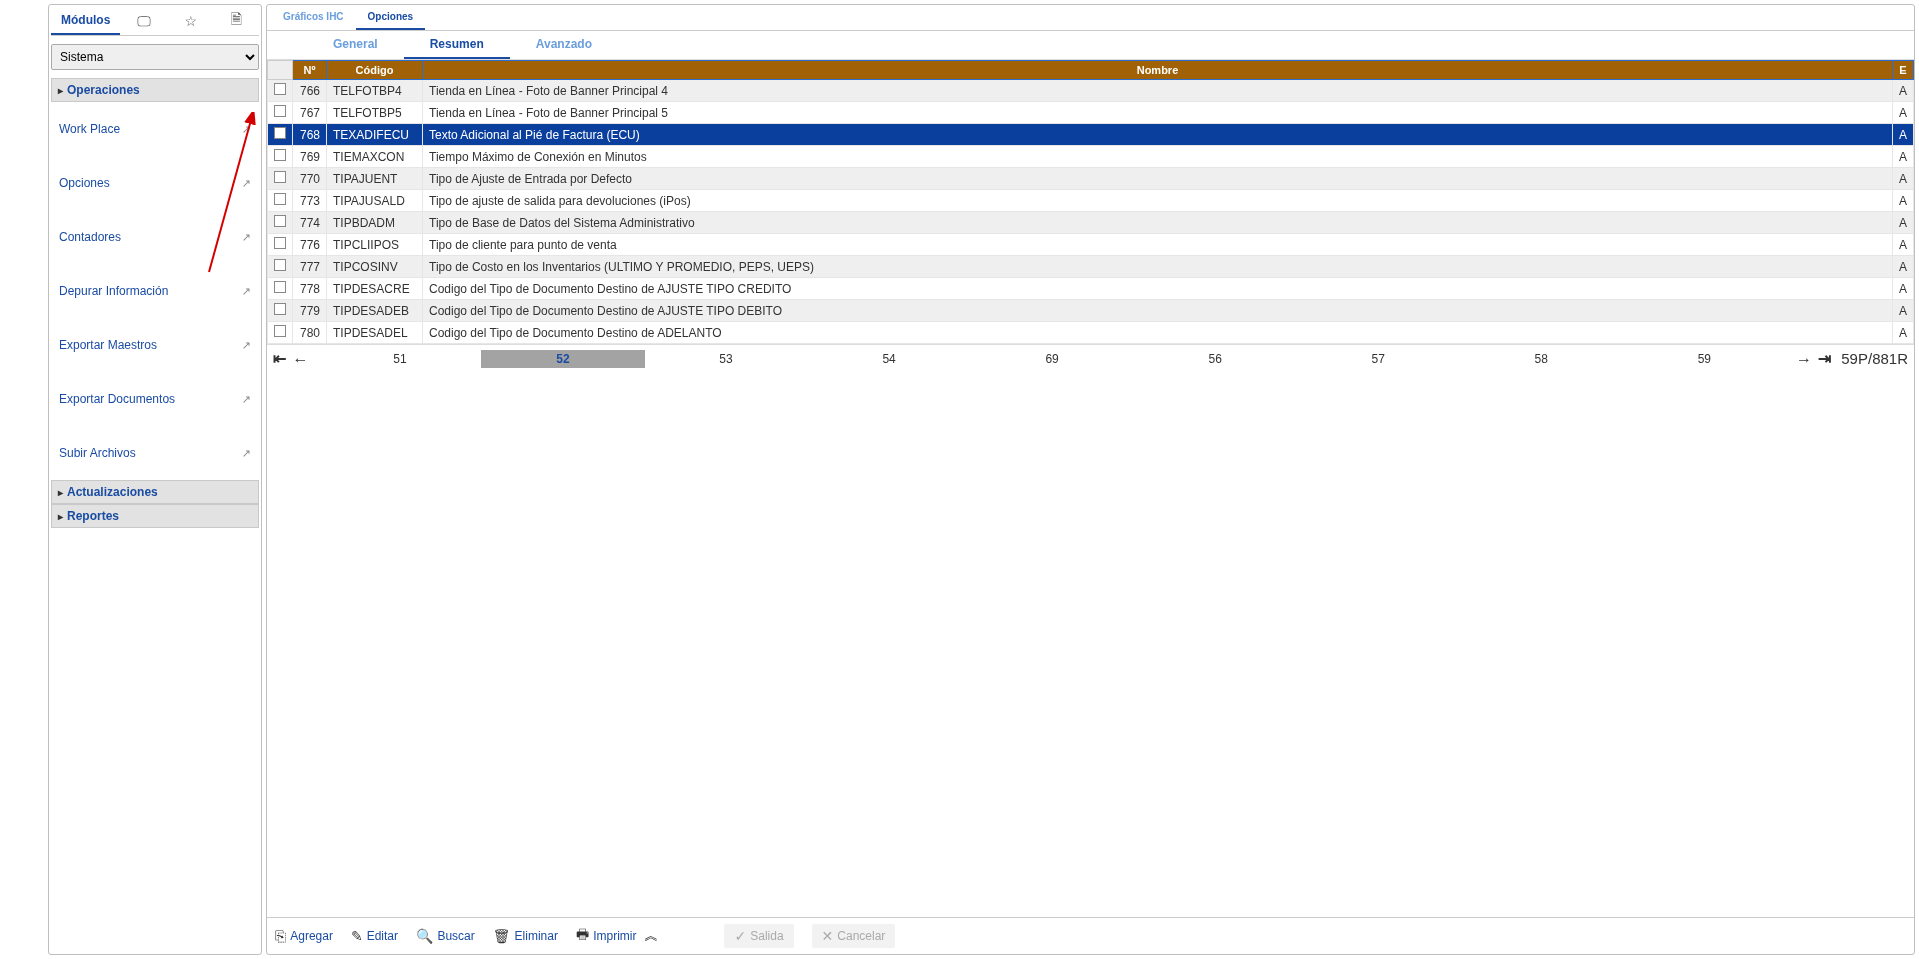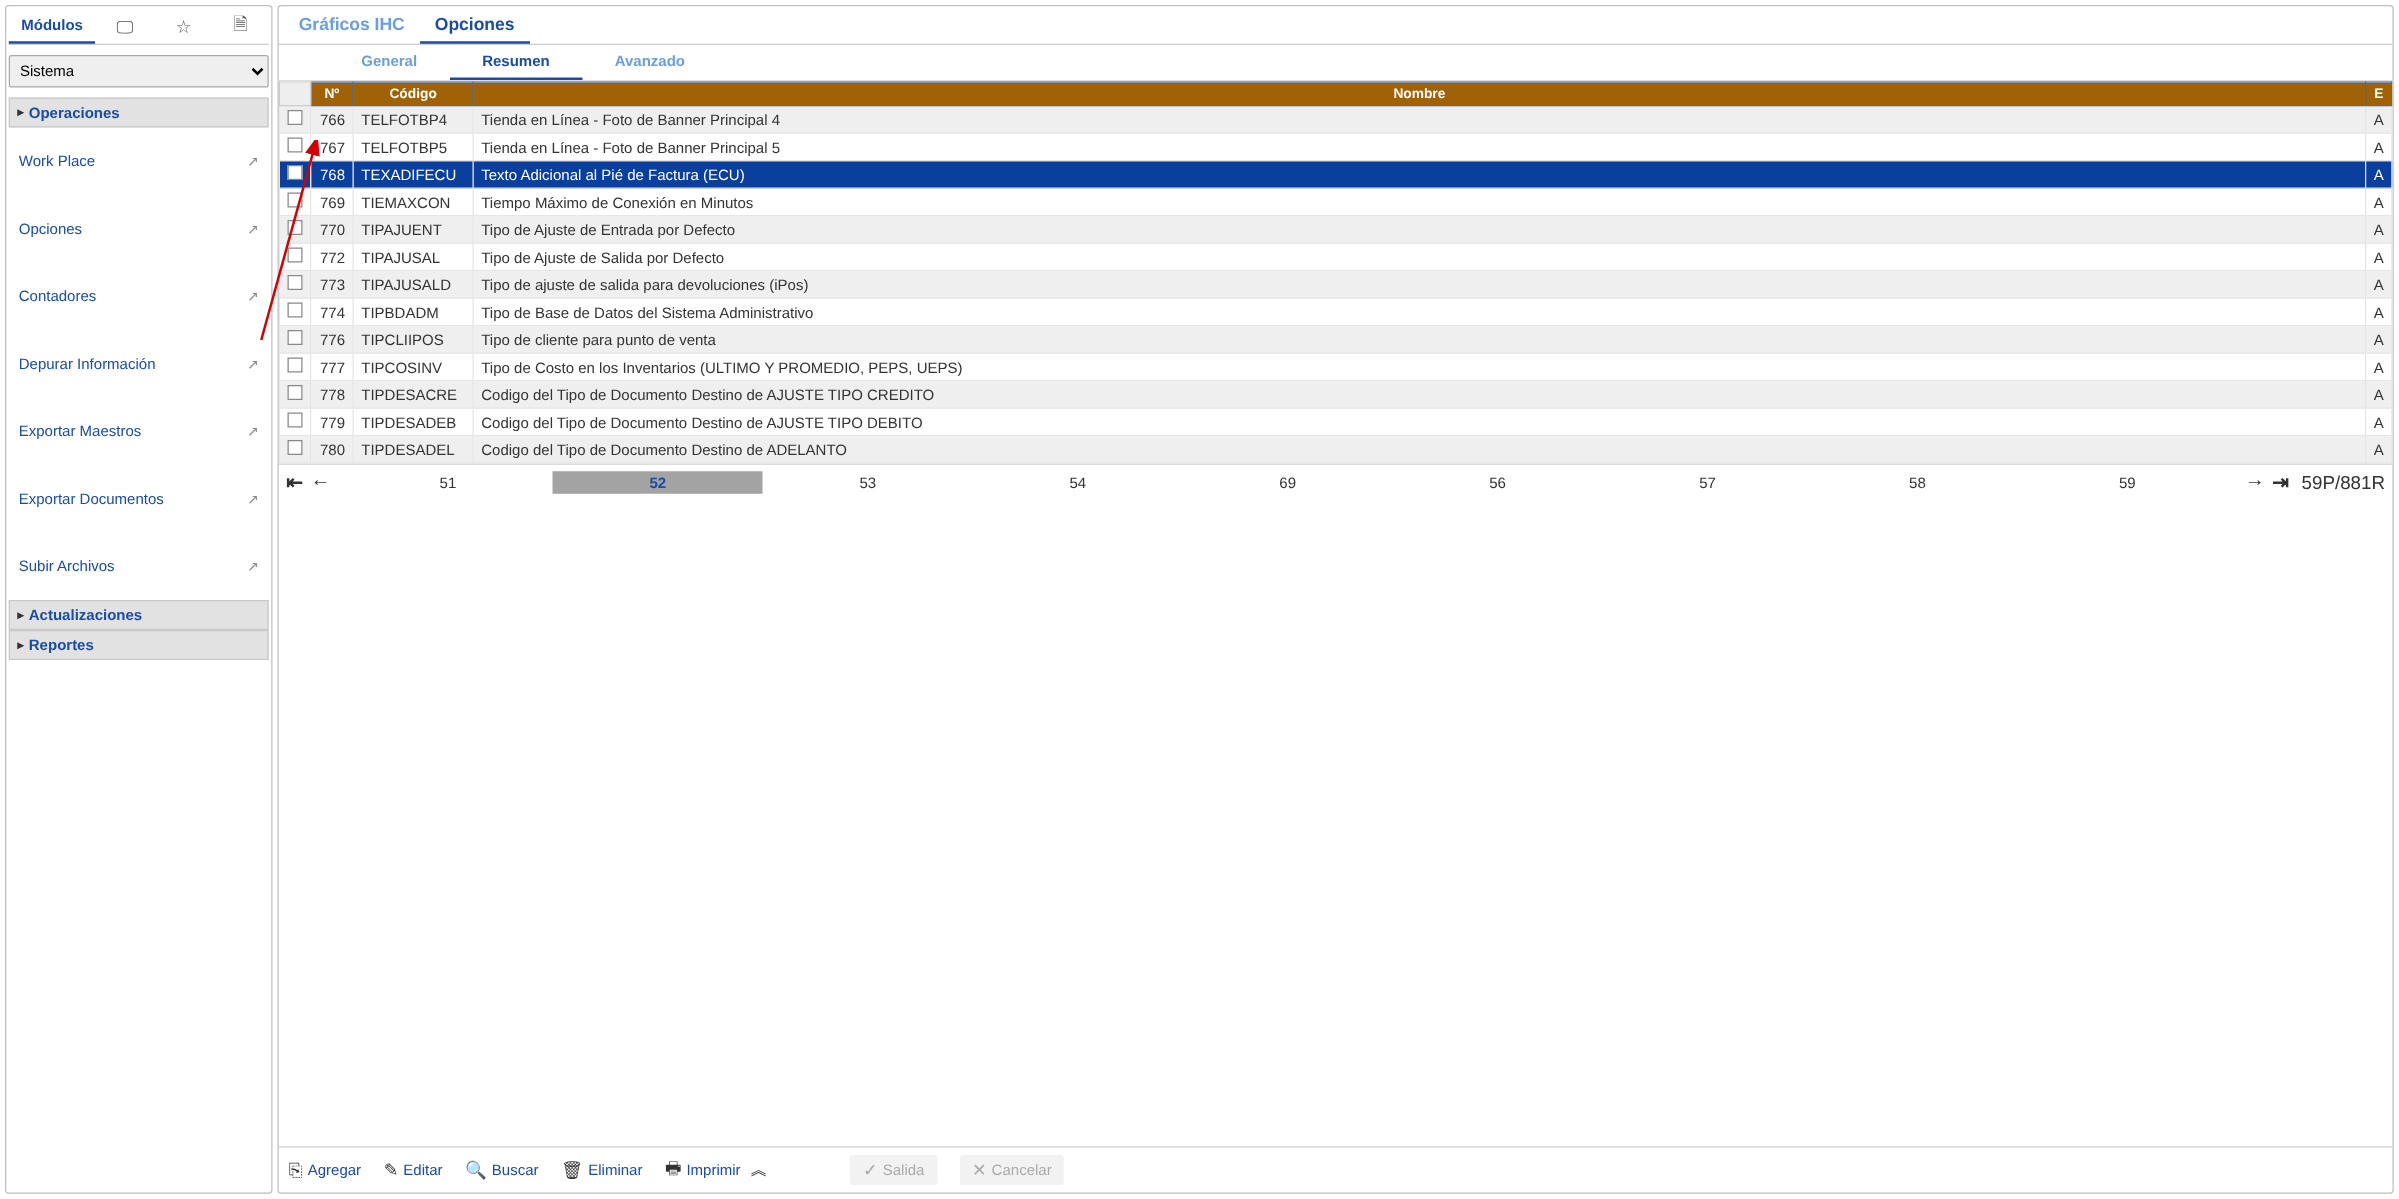--- a/index.html
+++ b/index.html
@@ -1,31 +1,31 @@
 <!DOCTYPE html>
 <html><head>
 <meta charset="utf-8">
 <style>
   * { box-sizing: border-box; margin: 0; padding: 0; }
   html, body { width: 100%; height: 100%; font-family: Arial, Helvetica, sans-serif; font-size: 12px; background: #fff; }
   body { display: flex; padding: 4px; gap: 4px; }
-  .sidebar { width: 214px; border: 1px solid #bfbfbf; border-radius: 3px; background: #fff; padding: 2px; overflow: hidden; }
+  .sidebar { width: 214px; border: 1px solid #bfbfbf; border-radius: 3px; background: #fff; padding: 2px; overflow: hidden; margin-left: 44px; }
   .sidebar-tabs { display: flex; align-items: center; border-bottom: 1px solid #ccc; }
   .sidebar-tab { padding: 6px 10px; color: #1a4ca3; font-weight: bold; font-size: 12px; cursor: pointer; }
   .sidebar-tab.active { border-bottom: 2px solid #1a4ca3; }
   .sidebar-tab-icon { flex: 1; display: flex; justify-content: space-around; align-items: center; color: #555; }
   .sidebar-tab-icon span { cursor: pointer; font-size: 14px; }
   .sidebar select { width: 100%; padding: 4px; border: 1px solid #aaa; border-radius: 2px; margin: 8px 0; font-size: 12px; }
   .nav-group-header { background: #e2e2e2; border: 1px solid #c9c9c9; padding: 4px 6px; color: #1a4ca3; font-weight: bold; cursor: pointer; display: flex; align-items: center; }
   .nav-group-header .caret { margin-right: 4px; font-size: 10px; color: #333; }
   .nav-item { display: flex; align-items: center; justify-content: space-between; padding: 20px 8px; color: #1a4ca3; cursor: pointer; }
   .nav-item .ext-icon { color: #888; font-size: 11px; }
   .main { flex: 1; display: flex; flex-direction: column; border: 1px solid #bfbfbf; border-radius: 3px; background: #fff; overflow: hidden; }
   .top-tabs { display: flex; border-bottom: 1px solid #ccc; padding-left: 4px; }
-  .top-tab { padding: 6px 12px; color: #6a9edc; font-weight: bold; font-size: 14px; cursor: pointer; }
+  .top-tab { padding: 6px 12px; color: #6a9edc; font-weight: bold; font-size: 10px; cursor: pointer; }
   .top-tab.active { color: #1a4ca3; border-bottom: 2px solid #1a4ca3; }
   .sub-tabs { display: flex; border-bottom: 1px solid #ddd; padding-left: 40px; }
   .sub-tab { padding: 6px 26px; color: #6a9edc; font-weight: bold; font-size: 12px; cursor: pointer; }
   .sub-tab.active { color: #1a4ca3; border-bottom: 2px solid #1a4ca3; }
   .grid-area { flex: 1; overflow: auto; }
   table.grid { width: 100%; border-collapse: collapse; font-size: 12px; }
   table.grid th { background: #a16207; color: #fff; font-weight: bold; padding: 3px 4px; border: 1px solid #2a6fd0; font-size: 11px; text-align: center; }
   table.grid th.col-num { width: 34px; }
   table.grid th.col-check { width: 24px; background: #eee; border: 1px solid #ccc; }
   table.grid th.col-code { width: 96px; }
@@ -167,27 +167,20 @@
           </tr>
           <tr>
             <td class="cell-check"><span class="cb"></span></td>
             <td class="cell-num">770</td>
             <td class="cell-code">TIPAJUENT</td>
             <td>Tipo de Ajuste de Entrada por Defecto</td>
             <td class="cell-status">A</td>
           </tr>
           <tr>
             <td class="cell-check"><span class="cb"></span></td>
-            <td class="cell-num">772</td>
-            <td class="cell-code">TIPAJUSAL</td>
-            <td>Tipo de Ajuste de Salida por Defecto</td>
-            <td class="cell-status">A</td>
-          </tr>
-          <tr>
-            <td class="cell-check"><span class="cb"></span></td>
             <td class="cell-num">773</td>
             <td class="cell-code">TIPAJUSALD</td>
             <td>Tipo de ajuste de salida para devoluciones (iPos)</td>
             <td class="cell-status">A</td>
           </tr>
           <tr>
             <td class="cell-check"><span class="cb"></span></td>
             <td class="cell-num">774</td>
             <td class="cell-code">TIPBDADM</td>
             <td>Tipo de Base de Datos del Sistema Administrativo</td>

